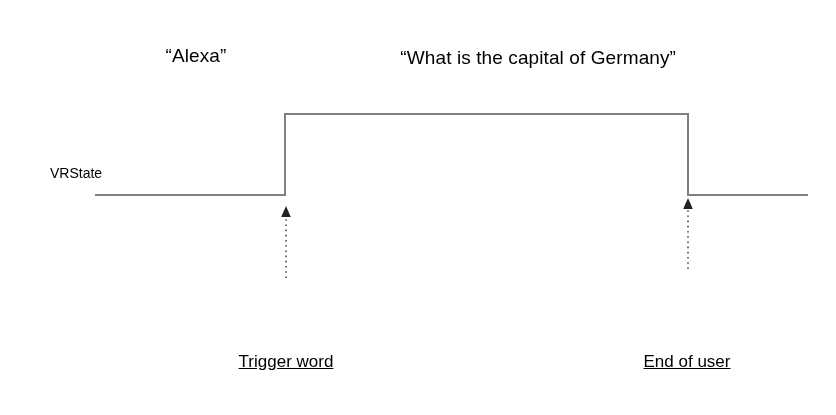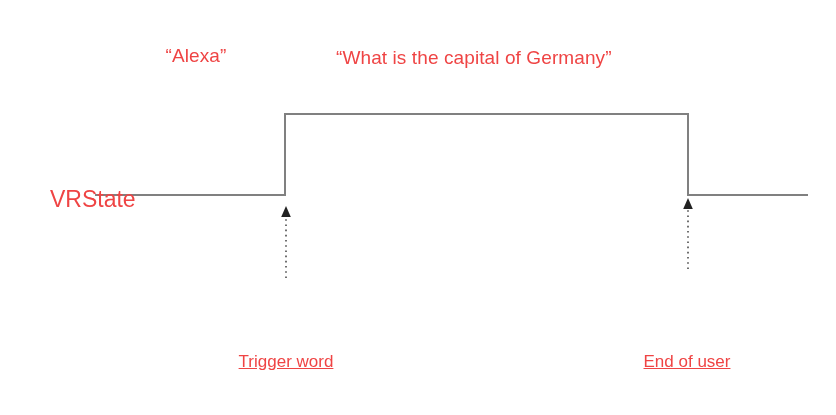--- a/index.html
+++ b/index.html
@@ -21,50 +21,49 @@
     position: absolute;
     left: 0;
     top: 0;
     width: 836px;
     height: 415px;
   }
 
   .txt {
     position: absolute;
     white-space: pre;
-    color: #ef4444;
+    color: #000000;
     font-family: "Liberation Sans", sans-serif;
   }
 
   
   .caption {
     font-size: 19px;
     line-height: 22px;
     letter-spacing: 0.1px;
   }
   #caption-trigger-word {
     left: 0;
     top: 45px;
     width: 392px;
     text-align: center;
   }
   #caption-user-utterance {
     left: 336px;
     top: 47px;
     width: 340px;
-    text-align: left;
+    text-align: right;
   }
 
   
   #signal-name-label {
     left: 50px;
     top: 162px;
-    font-size: 23px;
+    font-size: 14px;
     line-height: 22px;
-    margin-top: 26px;
   }
 
   
   .event-label {
     font-size: 17px;
     line-height: 27px;
     text-align: center;
     width: 200px;
   }
   #event-label-trigger {

